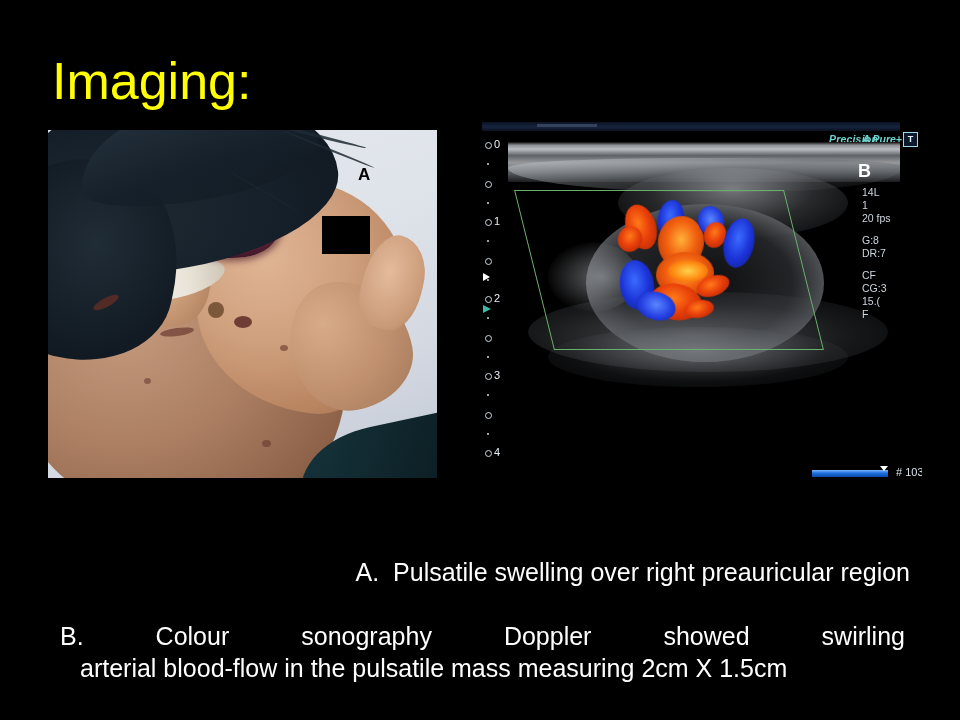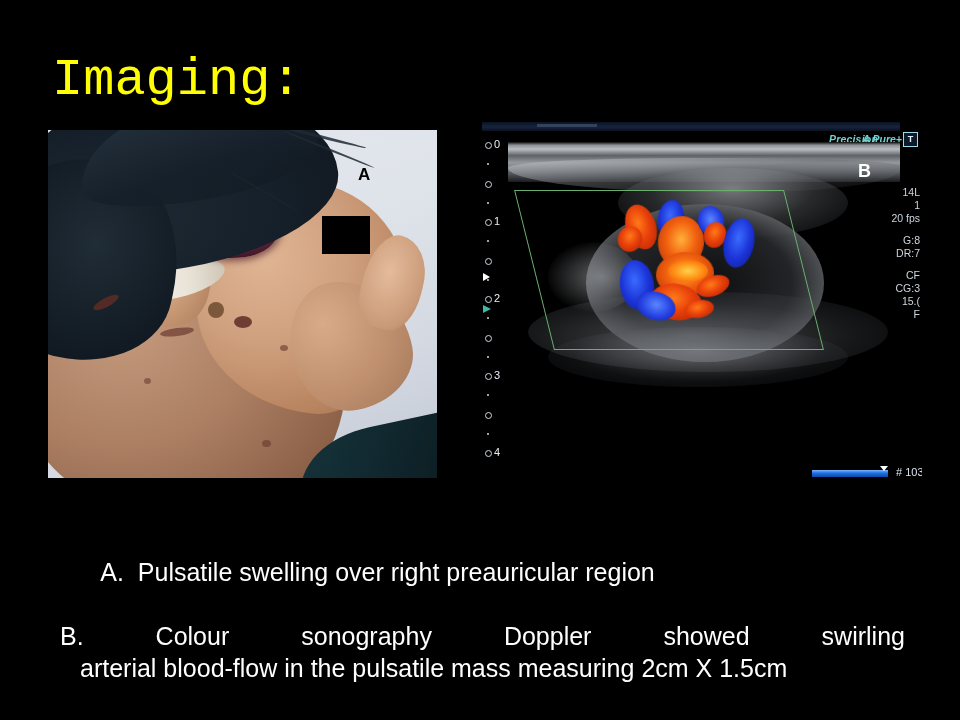--- a/index.html
+++ b/index.html
@@ -17,21 +17,21 @@
   }
 
   
   #slide-title {
     position: absolute;
     left: 52px;
     top: 52px;
     font-size: 52px;
     line-height: 58px;
     color: #ffff00;
-    font-family: Liberation Mono, monospace;
+    font-family: Liberation Sans, sans-serif;
     font-weight: 400;
     letter-spacing: 0px;
     white-space: nowrap;
   }
 
   
   #photo-panel {
     position: absolute;
     left: 48px;
     top: 130px;
@@ -306,21 +306,20 @@
     border-top: 5px solid #ffffff;
   }
   #cine-count {
     position: absolute; left: 84px; top: 0;
     color: #dfe6ee; font-size: 11px; line-height: 12px; white-space: nowrap;
   }
   
   #us-params {
     position: absolute; right: 2px; top: 64px;
     width: 58px;
-    text-align: right;
     color: #cdd5de;
     font-size: 10.5px;
     line-height: 13px;
   }
   .param-gap { height: 9px; }
   
   #label-b {
     position: absolute; left: 858px; top: 161px;
     color: #ffffff; font-size: 18px; font-weight: bold;
     font-family: "Liberation Sans", sans-serif;
@@ -330,21 +329,21 @@
   #caption {
     position: absolute;
     left: 60px;
     top: 524px;
     width: 850px;
     color: #ffffff;
     font-size: 25px;
     line-height: 32px;
     font-family: "Liberation Sans", sans-serif;
   }
-  .cap-line { white-space: pre; }
+  .cap-line { white-space: pre; text-align: right; }
   #cap-b-line1 {
     display: flex;
     justify-content: space-between;
     width: 845px;
   }
   #cap-b-rest { width: 840px; margin-left: 20px; }
 </style>
 </head>
 <body>
 

